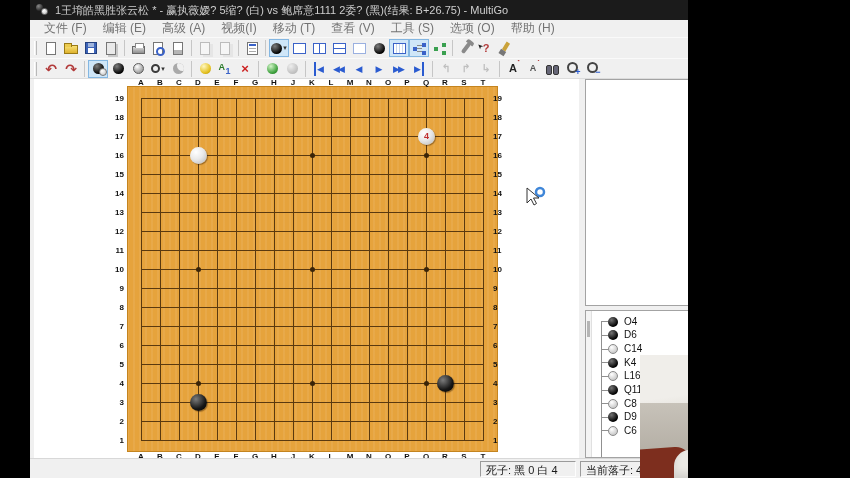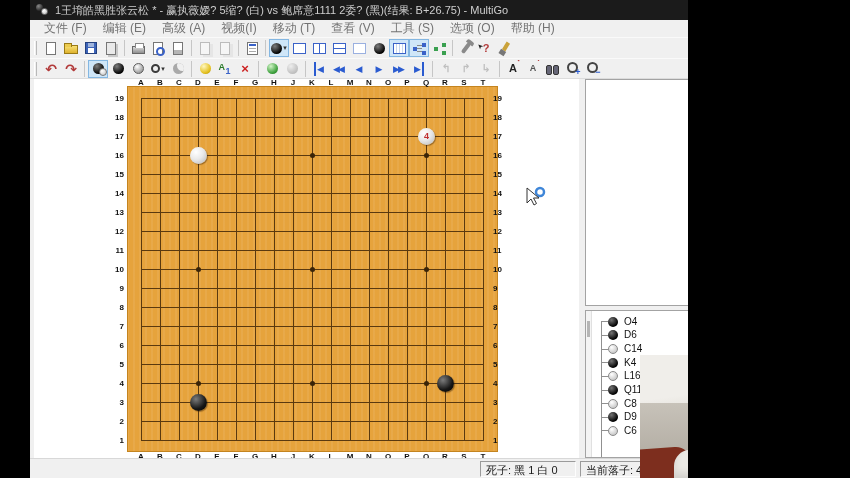--- a/index.html
+++ b/index.html
@@ -532,21 +532,21 @@
             <div class="trow">
               <span class="stub"></span>
               <span class="tstone white"></span>
               <span class="tlabel">C6</span>
             </div>
           </div>
       </div>
     </div>
 
     <div class="statusbar">
-      <div class="ss s2">死子: 黑 1 白 0</div>
+      <div class="ss s2">死子: 黑 0 白 4</div>
       <div class="ss s3">当前落子: 4 (</div>
     </div>
   </div>
 
   <div class="cursorwrap">
     <svg width="26" height="26">
       <circle cx="18" cy="8" r="4" fill="none" stroke="#3f86d8" stroke-width="2.5"></circle>
       <polygon points="5,4 5,19 9,15 12,21 14.5,19.5 11.5,14 17,14" fill="#fff" stroke="#333" stroke-width="1"></polygon>
     </svg>
   </div>

